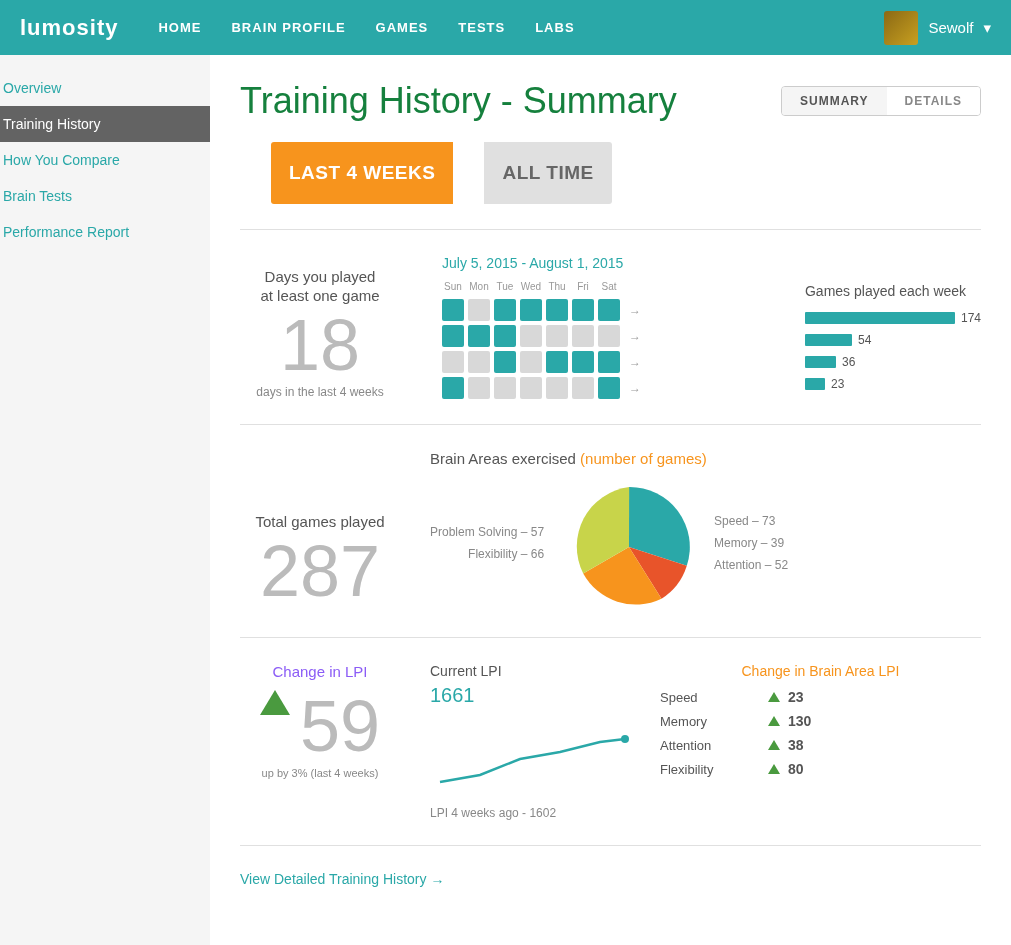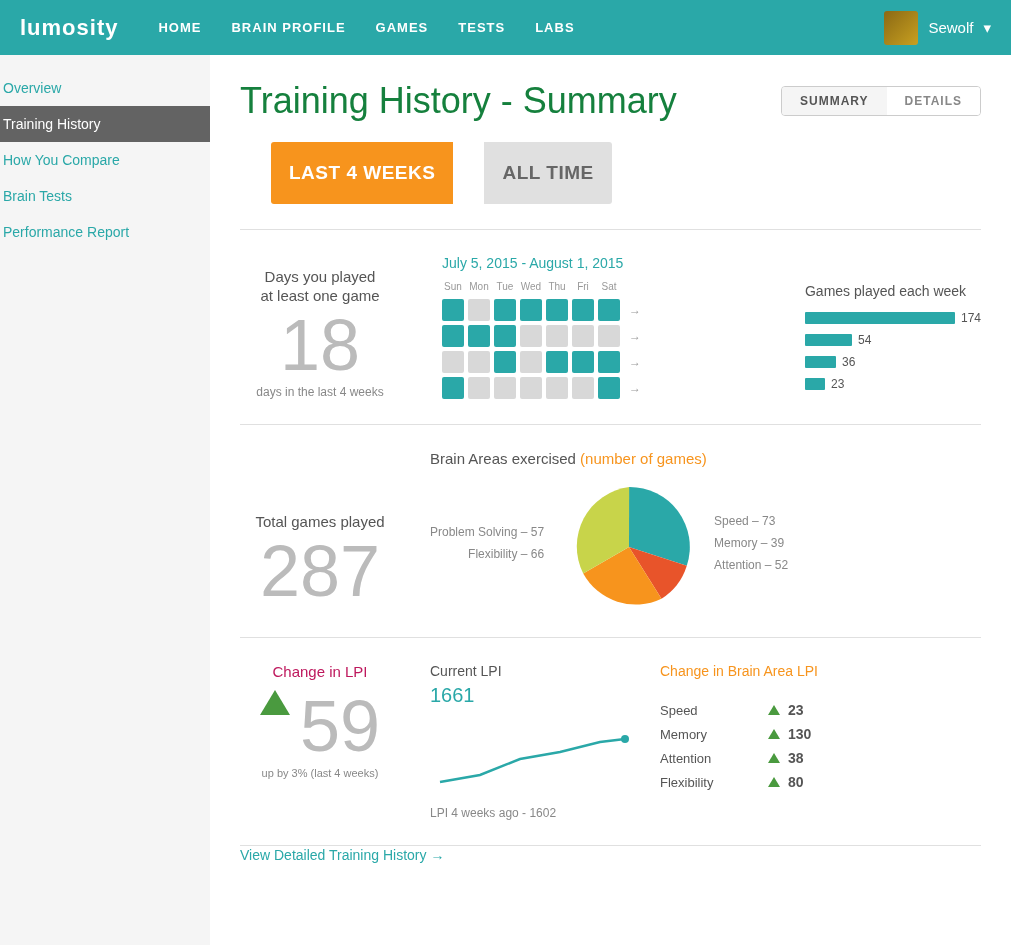--- a/index.html
+++ b/index.html
@@ -295,21 +295,21 @@
       display: flex;
       gap: 30px;
       align-items: flex-start;
     }
     .lpi-left {
       min-width: 160px;
       text-align: center;
     }
     .lpi-title {
       font-size: 15px;
-      color: #be185d;
+      color: #8b5cf6;
       margin-bottom: 10px;
     }
     .lpi-change {
       display: flex;
       align-items: flex-start;
       justify-content: center;
       gap: 10px;
     }
     .arrow-up {
       width: 0;
@@ -352,21 +352,22 @@
       color: #888;
       margin-top: 5px;
     }
 
     .brain-lpi {
       flex: 1;
     }
     .brain-lpi-title {
       font-size: 14px;
       color: #f7941d;
-      margin-bottom: 23px;
+      margin-bottom: 10px;
+      text-align: center;
     }
     .lpi-row {
       display: flex;
       align-items: center;
       margin-bottom: 8px;
       gap: 8px;
     }
     .lpi-row-label {
       font-size: 13px;
       color: #555;
@@ -380,21 +381,21 @@
       border-bottom: 10px solid #4a9a3f;
     }
     .lpi-row-value {
       font-size: 14px;
       color: #555;
       font-weight: bold;
     }
 
     
     .footer-link {
-      padding: 0 0;
+      padding: 24px 0;
       border-top: 1px solid #e0e0e0;
     }
     .view-link {
       color: #2aa8a8;
       font-size: 14px;
       cursor: pointer;
       text-decoration: none;
     }
   </style>
 </head>

